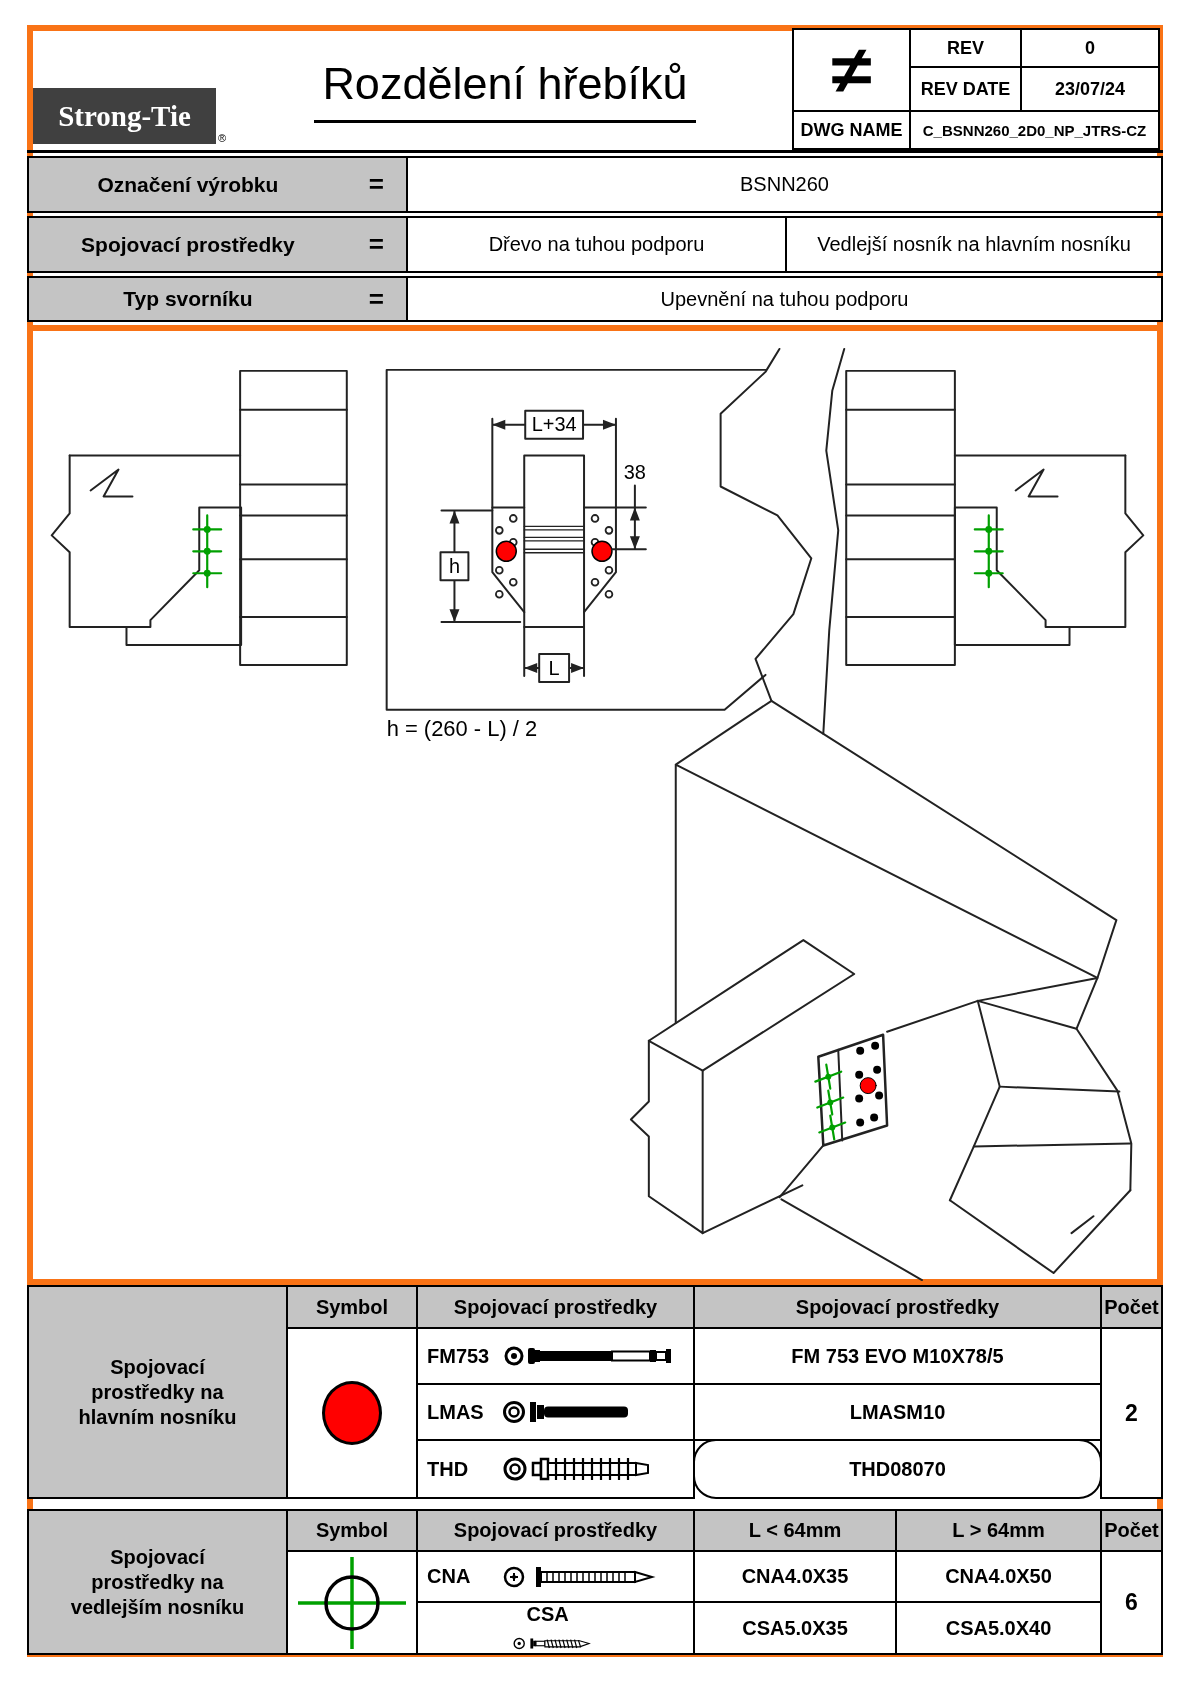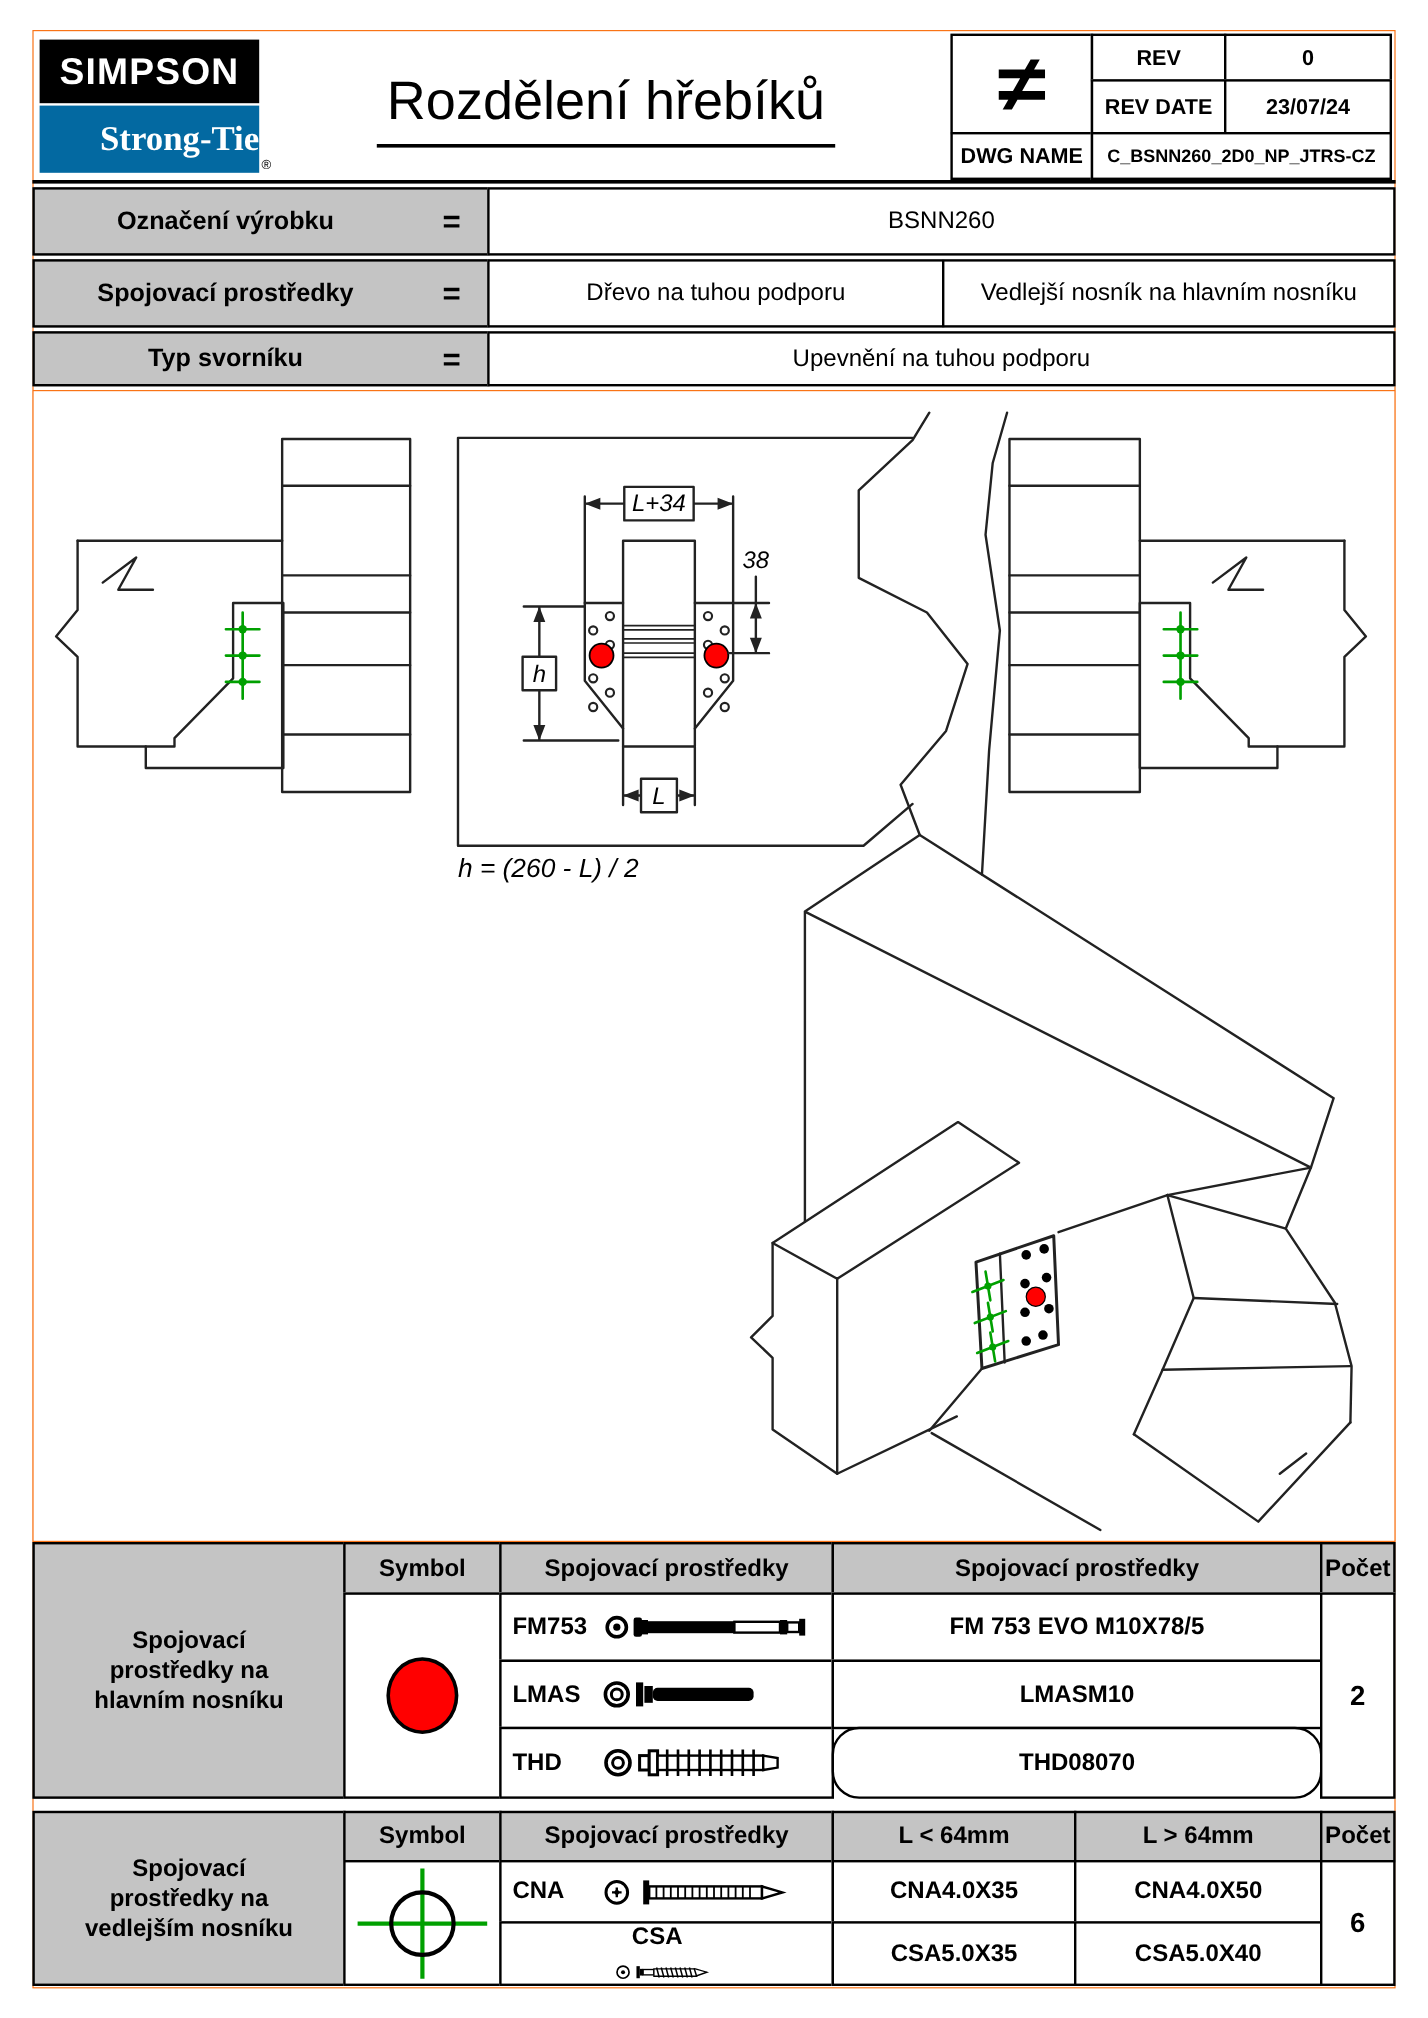--- a/index.html
+++ b/index.html
@@ -1,26 +1,26 @@
 <!DOCTYPE html>
 <html><head>
 <meta charset="utf-8">
 <style>
   html,body{margin:0;padding:0;background:#fff;}
   .page{position:relative;width:1190px;height:1682px;background:#fff;
         font-family:"Liberation Sans",sans-serif;color:#000;overflow:hidden;}
   .abs{position:absolute;box-sizing:border-box;}
-  .frame{border:1px solid #f97316;font-style:italic;}
+  .frame{border:6px solid #f97316;}
   .cell{border:2px solid #000;display:flex;align-items:center;justify-content:center;}
   .grey{background:#c4c4c4;}
   .white{background:#fff;}
   .b{font-weight:bold;}
   .logo-black{background:#000;color:#fff;display:flex;align-items:center;justify-content:center;
               font-size:31px;font-weight:bold;letter-spacing:1px;}
-  .logo-orange{background:#0369a1;color:#fff;display:flex;align-items:center;justify-content:flex-end;
+  .logo-orange{background:#404040;color:#fff;display:flex;align-items:center;justify-content:center;
                font-family:"Liberation Serif",serif;font-size:29px;font-weight:bold;}
   .title-wrap{display:flex;align-items:center;justify-content:center;}
   .title-text{font-size:45px;border-bottom:3px solid #000;padding:0 8px 10px 8px;}
   .neq{font-size:74px;font-weight:bold;line-height:1;transform:scaleY(0.9);}
   .rev-label{font-size:18px;}
   .rev-val{font-size:18px;}
   .dwg-val{font-size:15px;}
   .info-label{justify-content:flex-end;gap:22px;padding-right:16px;font-size:21px;font-weight:bold;}
   .info-label .lab{flex:1;text-align:center;}
   .info-label .eq{font-size:26px;font-weight:bold;margin-right:6px;}
@@ -35,23 +35,20 @@
   .red-dot{width:54px;height:58px;border-radius:50%;background:#ff0000;border:3px solid #000;}
   svg text{font-family:"Liberation Sans",sans-serif;}
 </style>
 </head>
 <body>
 
 <div class="page">
 
   <div class="abs frame" style="left:27px;top:25px;width:1136px;height:1632px;"></div>
 
-  <div class="abs logo-black" style="left:33px;top:33px;width:183px;height:53px;">
-    <span>SIMPSON</span>
-  </div>
   <div class="abs logo-orange" style="left:33px;top:88px;width:183px;height:56px;">
     <span>Strong-Tie</span>
   </div>
   <div class="abs" style="left:218px;top:132px;font-size:11px;">®</div>
 
   <div class="abs title-wrap" style="left:230px;top:40px;width:550px;height:100px;">
     <div class="title-text">Rozdělení hřebíků</div>
   </div>
 
   <div class="abs cell white" style="left:792px;top:28px;width:119px;height:84px;">

